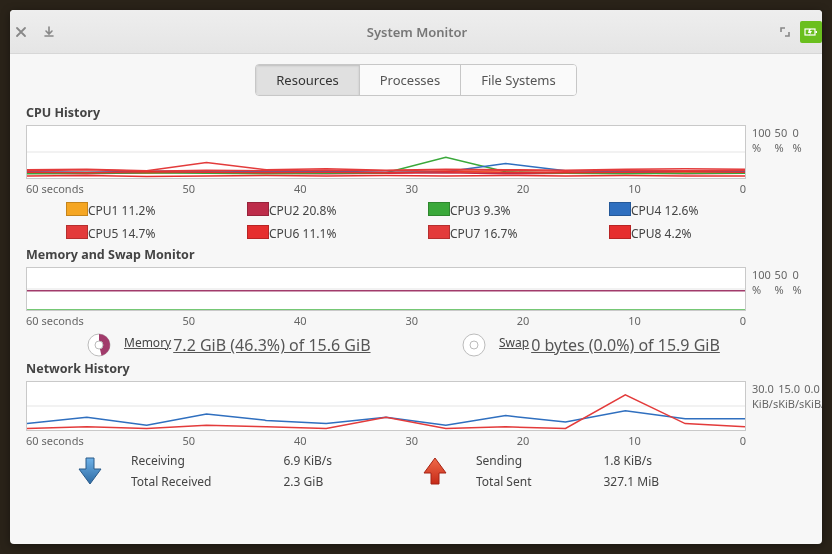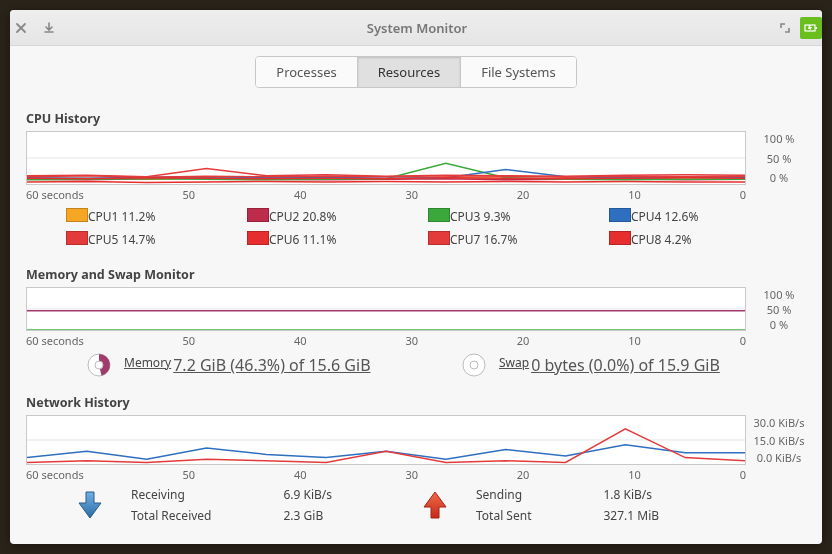--- a/index.html
+++ b/index.html
@@ -16,21 +16,21 @@
     position: absolute;
     left: 10px; top: 10px;
     width: 812px; height: 534px;
     background: #f7f7f7;
     border-radius: 4px;
     box-shadow: 0 2px 10px rgba(0,0,0,0.4);
     display: flex;
     flex-direction: column;
   }
   .titlebar {
-    height: 36px;
+    height: 44px;
     background: linear-gradient(#eeeeee,#e5e5e5);
     border-bottom: 1px solid #d7d7d7;
     display: flex;
     align-items: center;
     padding: 0 0;
     border-radius: 4px 4px 0 0;
     color: #888;
     font-weight: 600;
   }
   .titlebar .title { flex:1; text-align:center; font-size:13px; color:#777; }
@@ -53,39 +53,38 @@
     padding: 6px 20px;
     font-size:13px;
     color:#555;
     border-right:1px solid #c7c7c7;
     background:#fafafa;
     cursor:pointer;
   }
   .tab:last-child { border-right:none; }
   .tab.active { background:#e0e0e0; color:#333; box-shadow: inset 0 1px 2px rgba(0,0,0,0.15); }
   .content { flex:1; overflow:auto; padding: 0 16px 10px 16px; }
-  .section-title { font-weight:700; color:#444; font-size:12.5px; margin: 14px 0 4px 0; }
+  .section-title { font-weight:700; color:#444; font-size:12.5px; margin: 0 0 4px 0; }
   .chartwrap { display:flex; align-items:stretch; }
   .chart {
     flex:1;
     border:1px solid #c9c9c9;
     background:#fff;
     position:relative;
     overflow:hidden;
   }
   .chart svg { width:100%; height:100%; display:block; }
   .ylabels {
     width: 60px;
     display:flex;
-    flex-direction:column;
+    flex-direction:row;
     justify-content:space-between;
     font-size:11px;
     color:#666;
     padding: 0 0 0 6px;
-    text-align: center;
   }
   .xaxis {
     display:flex;
     justify-content:space-between;
     font-size:11px;
     color:#666;
     margin-top:2px;
     padding-right:60px;
   }
   .cpu-legend {
@@ -139,22 +138,22 @@
             <rect x="1" y="3" width="10" height="6" fill="none" stroke="#fff" stroke-width="1.2"></rect>
             <rect x="11.5" y="5" width="1.5" height="2" fill="#fff"></rect>
             <path d="M5 3 L4 7 L6 7 L5 10 L8 5 L6 5 L7 3 Z" fill="#fff"></path>
           </svg>
       </div>
     </div>
   </div>
 
   <div class="tabs">
     <div class="tabgroup">
+      <div class="tab active">Resources</div>
       <div class="tab">Processes</div>
-      <div class="tab active">Resources</div>
       <div class="tab">File Systems</div>
     </div>
   </div>
 
   <div class="content">
 
     <div class="section-title">CPU History</div>
     <div class="chartwrap">
       <div class="chart" id="cpu-chart" style="height:54px">
           <svg viewBox="0 0 700 52" preserveAspectRatio="none">

